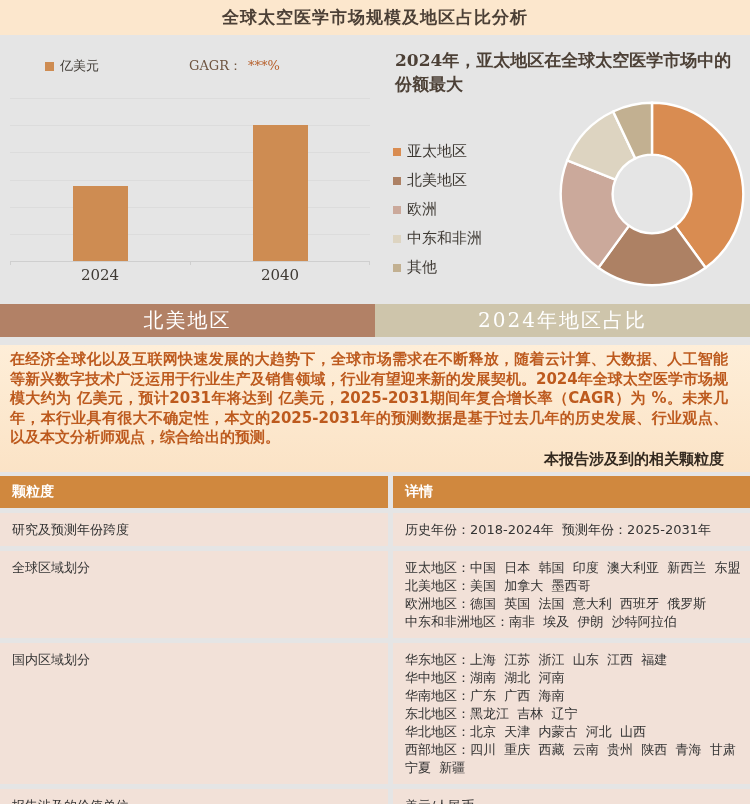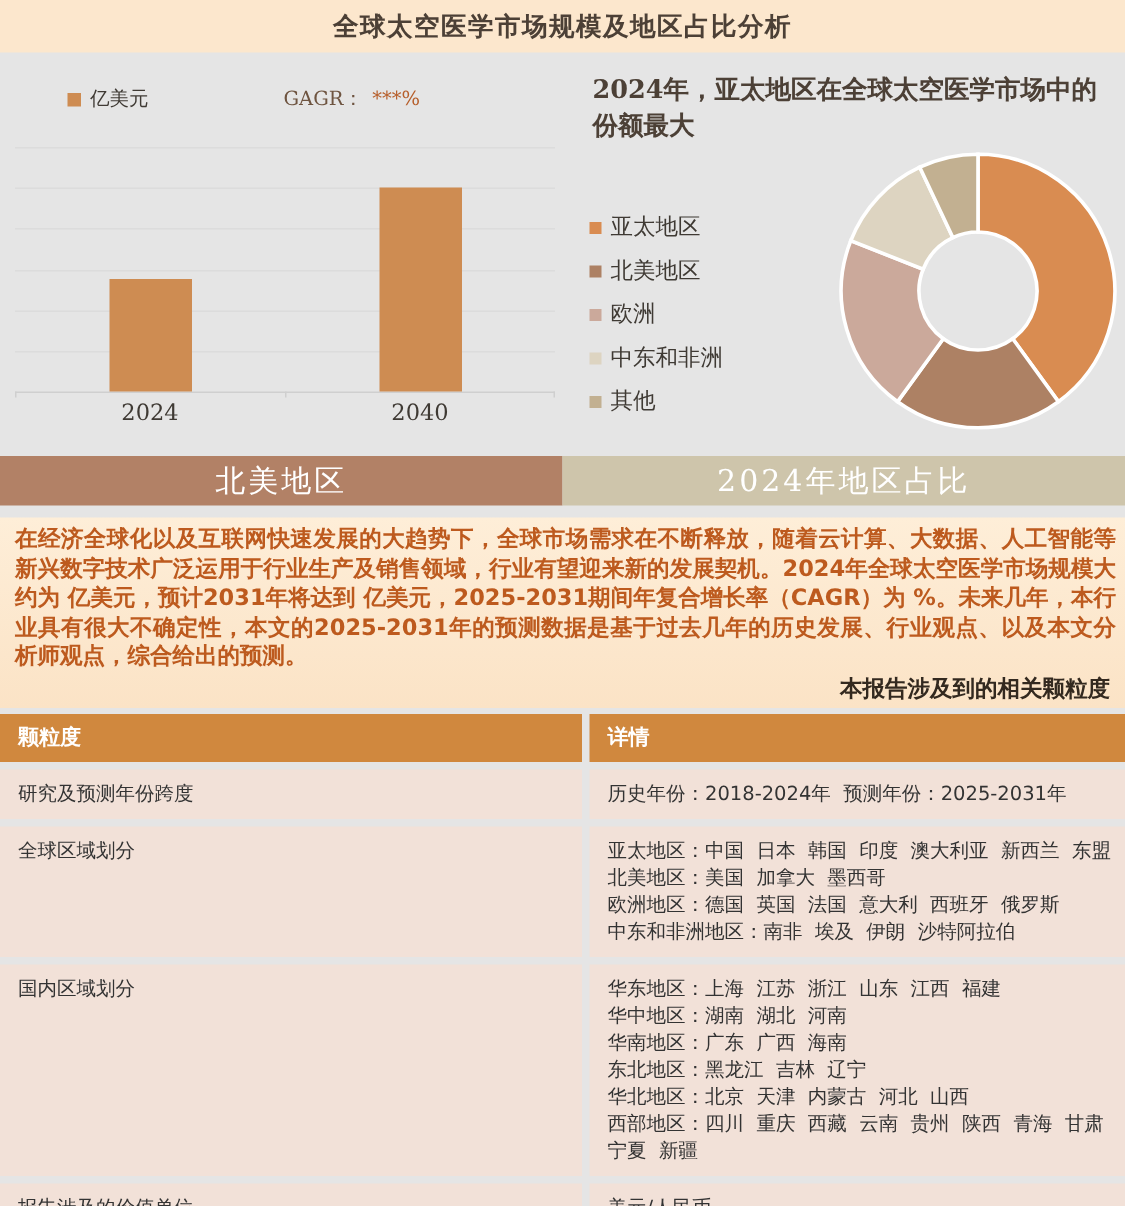--- a/index.html
+++ b/index.html
@@ -35,21 +35,21 @@
   .pie-legend .swatch { width: 8px; height: 8px; margin-right: 6px; display: inline-block; flex: 0 0 auto; }
   .donut-wrap { position: absolute; right: 2px; top: 2px; width: 192px; height: 192px; }
 
   
   .tabs { display: flex; margin-top: 4px; height: 33px; }
   .tab { width: 375px; display: flex; align-items: center; justify-content: center; font-family: "DejaVu Serif", serif; font-size: 20px; color: #ffffff; letter-spacing: 2px; cursor: pointer; }
   .tab-left { background: #b28166; }
   .tab-right { background: #cec5ab; }
 
   
-  .summary { margin-top: 8px; background: linear-gradient(180deg, #feeed8, #fbe3c6); padding: 5px 6px 2px 10px; }
+  .summary { margin-top: 8px; background: linear-gradient(180deg, #feeed8, #fbe3c6); padding: 5px 22px 2px 10px; }
   .summary p { font-size: 15px; font-weight: 600; line-height: 19.5px; color: #bd5a1e; text-align: justify; }
   .granularity-note { text-align: right; font-size: 15px; font-weight: 700; color: #33291f; padding: 2px 4px 1px 0; }
 
   
   .grid-table { margin-top: 4px; font-size: 13px; color: #333; }
   .g-row, .g-header { display: flex; margin-bottom: 5px; }
   .g-cell-l { width: 388px; margin-right: 5px; }
   .g-cell-r { flex: 1; }
   .g-header .g-cell-l, .g-header .g-cell-r { background: #d0883e; color: #fff; font-weight: 700; font-size: 14px; padding: 7px 0 7px 12px; }
   .g-row .g-cell-l, .g-row .g-cell-r { background: #f2e1d8; padding: 8px 6px 7px 12px; }

